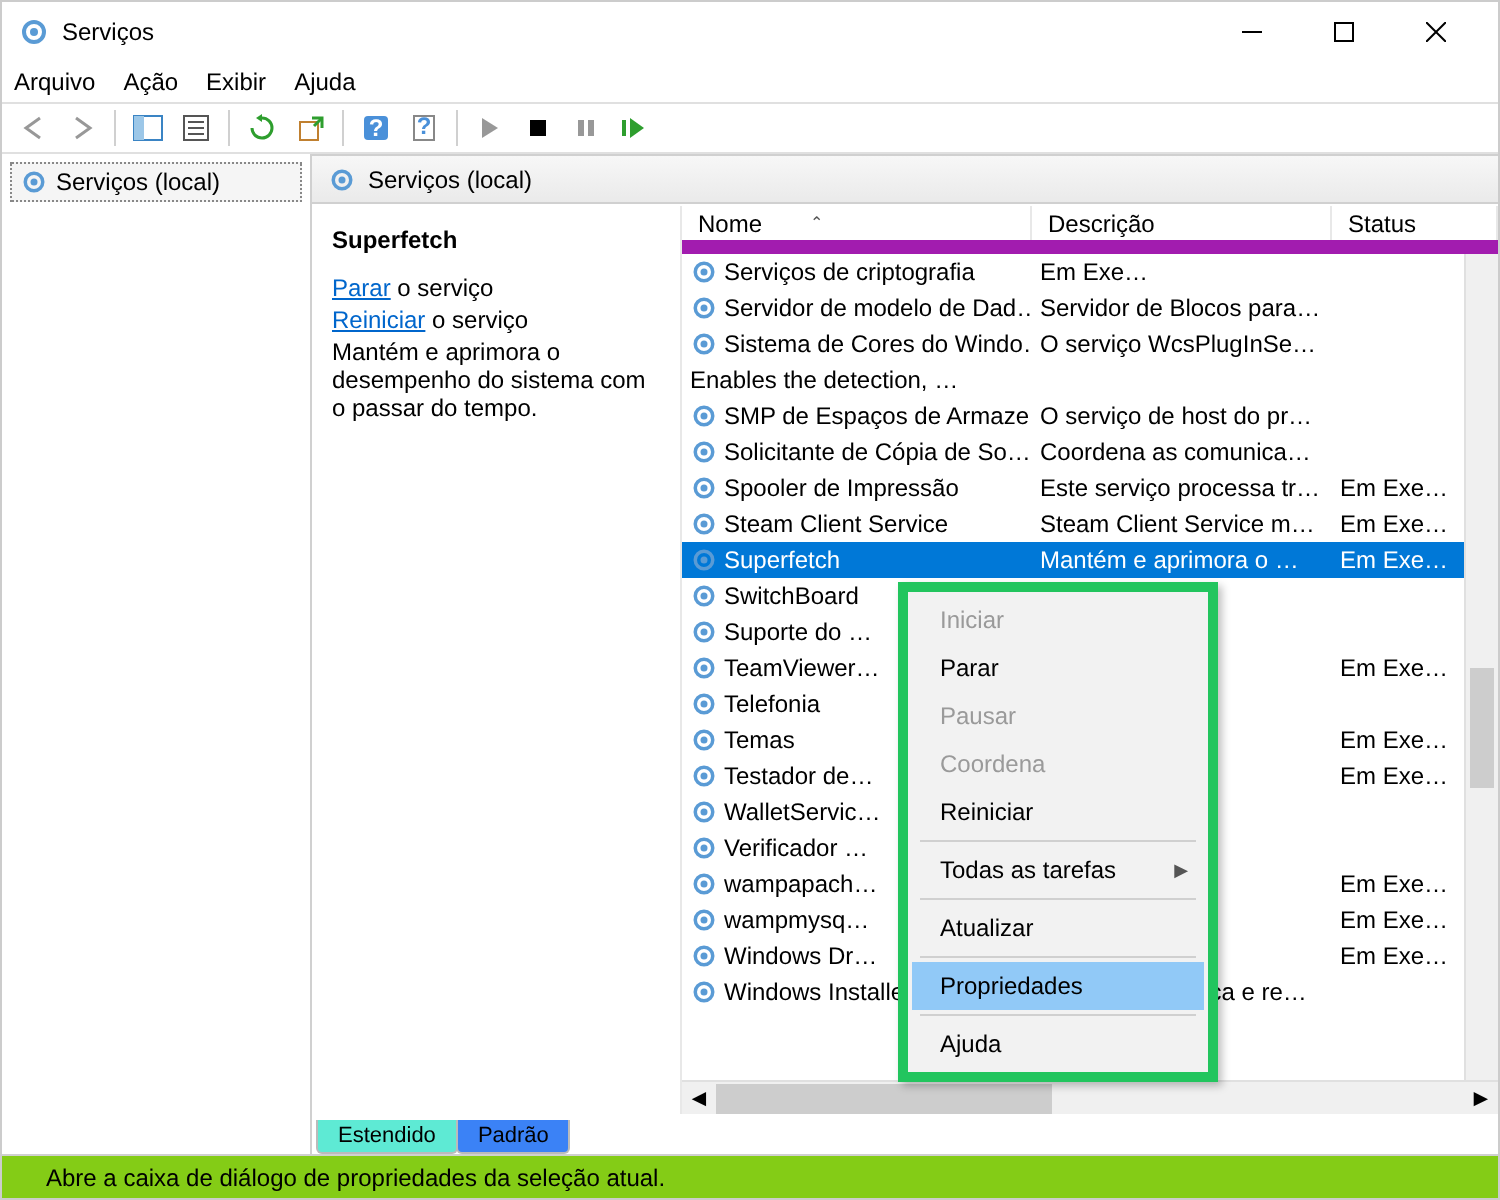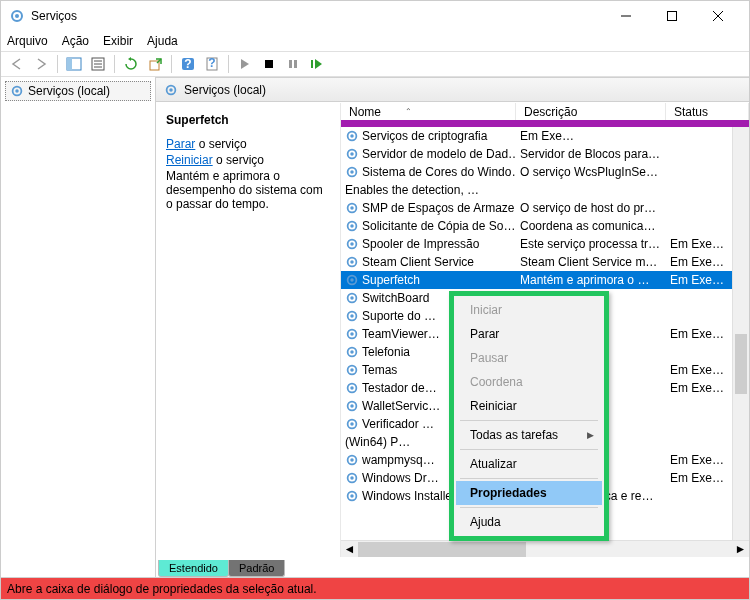--- a/index.html
+++ b/index.html
@@ -43,22 +43,22 @@
 .row.selected{background:#0078d7}
 .row.selected .cell, .row.selected .cname span{color:#fff}
 .gear{width:14px;height:14px;flex-shrink:0}
 .hscroll{height:17px;border-top:1px solid #e0e0e0;display:flex;align-items:center;background:#f0f0f0}
 .hscroll .arrow{width:17px;height:15px;display:flex;align-items:center;justify-content:center;background:#f0f0f0}
 .hscroll .track{flex:1;height:15px;background:#f0f0f0;position:relative}
 .hscroll .thumb{position:absolute;left:0;width:45%;height:100%;background:#cdcdcd}
 .tabs{height:20px;display:flex;align-items:flex-end;padding-left:2px;border-top:1px solid #fff}
 .tab{padding:2px 10px;border:1px solid #bbb;border-top:none;border-radius:0 0 3px 3px;background:#fff;margin-right:-1px;font-size:11px}
 .tab.active{background:#5eead4;border-bottom-color:#bbb}
-.tab.inactive{background:#737373}
-.statusbar{position:absolute;bottom:0;left:0;right:0;height:22px;border-top:1px solid #d0d0d0;display:flex;align-items:center;padding:0 6px;background:#ef4444}
+.tab.inactive{background:#3b82f6}
+.statusbar{position:absolute;bottom:0;left:0;right:0;height:22px;border-top:1px solid #d0d0d0;display:flex;align-items:center;padding:0 22px;background:#84cc16}
 .ctx-menu{position:absolute;width:160px;background:#f2f2f2;border:5px solid #22c55e;box-shadow:2px 2px 4px rgba(0,0,0,.25);padding:2px}
 .ctx-item{height:24px;display:flex;align-items:center;padding:0 14px;position:relative}
 .ctx-item.disabled{color:#9a9a9a}
 .ctx-item.highlight{background:#91c9f7}
 .ctx-sep{height:1px;background:#d0d0d0;margin:2px 4px}
 .ctx-item .sub{position:absolute;right:8px;font-size:9px;color:#555}
 .vscroll-ind{position:absolute;right:0;top:24px;bottom:17px;width:17px;background:#f0f0f0;border-left:1px solid #e0e0e0}
 .vscroll-ind .vthumb{position:absolute;left:2px;right:2px;top:50%;height:60px;background:#cdcdcd}
 </style>
 </head>
@@ -385,20 +385,27 @@
                 <svg class="gear" viewBox="0 0 16 16">
                   <circle cx="8" cy="8" r="5" fill="none" stroke="#5a9bd5" stroke-width="2"></circle>
                   <circle cx="8" cy="8" r="2" fill="#5a9bd5"></circle>
                 </svg>
                 <span>Verificador …</span>
               </div>
               <div class="cell cdesc">veis corru…</div>
               <div class="cell cstat"></div>
             </div>
             <div class="row">
+              <div class="cell cname">
+                <svg class="gear" viewBox="0 0 16 16">
+                  <circle cx="8" cy="8" r="5" fill="none" stroke="#5a9bd5" stroke-width="2"></circle>
+                  <circle cx="8" cy="8" r="2" fill="#5a9bd5"></circle>
+                </svg>
+                <span>wampapach…</span>
+              </div>
               <div class="cell cdesc">(Win64) P…</div>
               <div class="cell cstat">Em Exe…</div>
             </div>
             <div class="row">
               <div class="cell cname">
                 <svg class="gear" viewBox="0 0 16 16">
                   <circle cx="8" cy="8" r="5" fill="none" stroke="#5a9bd5" stroke-width="2"></circle>
                   <circle cx="8" cy="8" r="2" fill="#5a9bd5"></circle>
                 </svg>
                 <span>wampmysq…</span>
@@ -460,17 +467,17 @@
   <div class="ctx-item">Reiniciar</div>
   <div class="ctx-sep"></div>
   <div class="ctx-item">
       <span>Todas as tarefas</span>
       <span class="sub">▶</span>
     </div>
   <div class="ctx-sep"></div>
   <div class="ctx-item">Atualizar</div>
   <div class="ctx-sep"></div>
   <div class="ctx-item highlight">
-      <span style="font-weight:700">Propriedades</span>
+      <span style="font-weight:400">Propriedades</span>
     </div>
   <div class="ctx-sep"></div>
   <div class="ctx-item">Ajuda</div>
 </div>
 
 </body></html>

